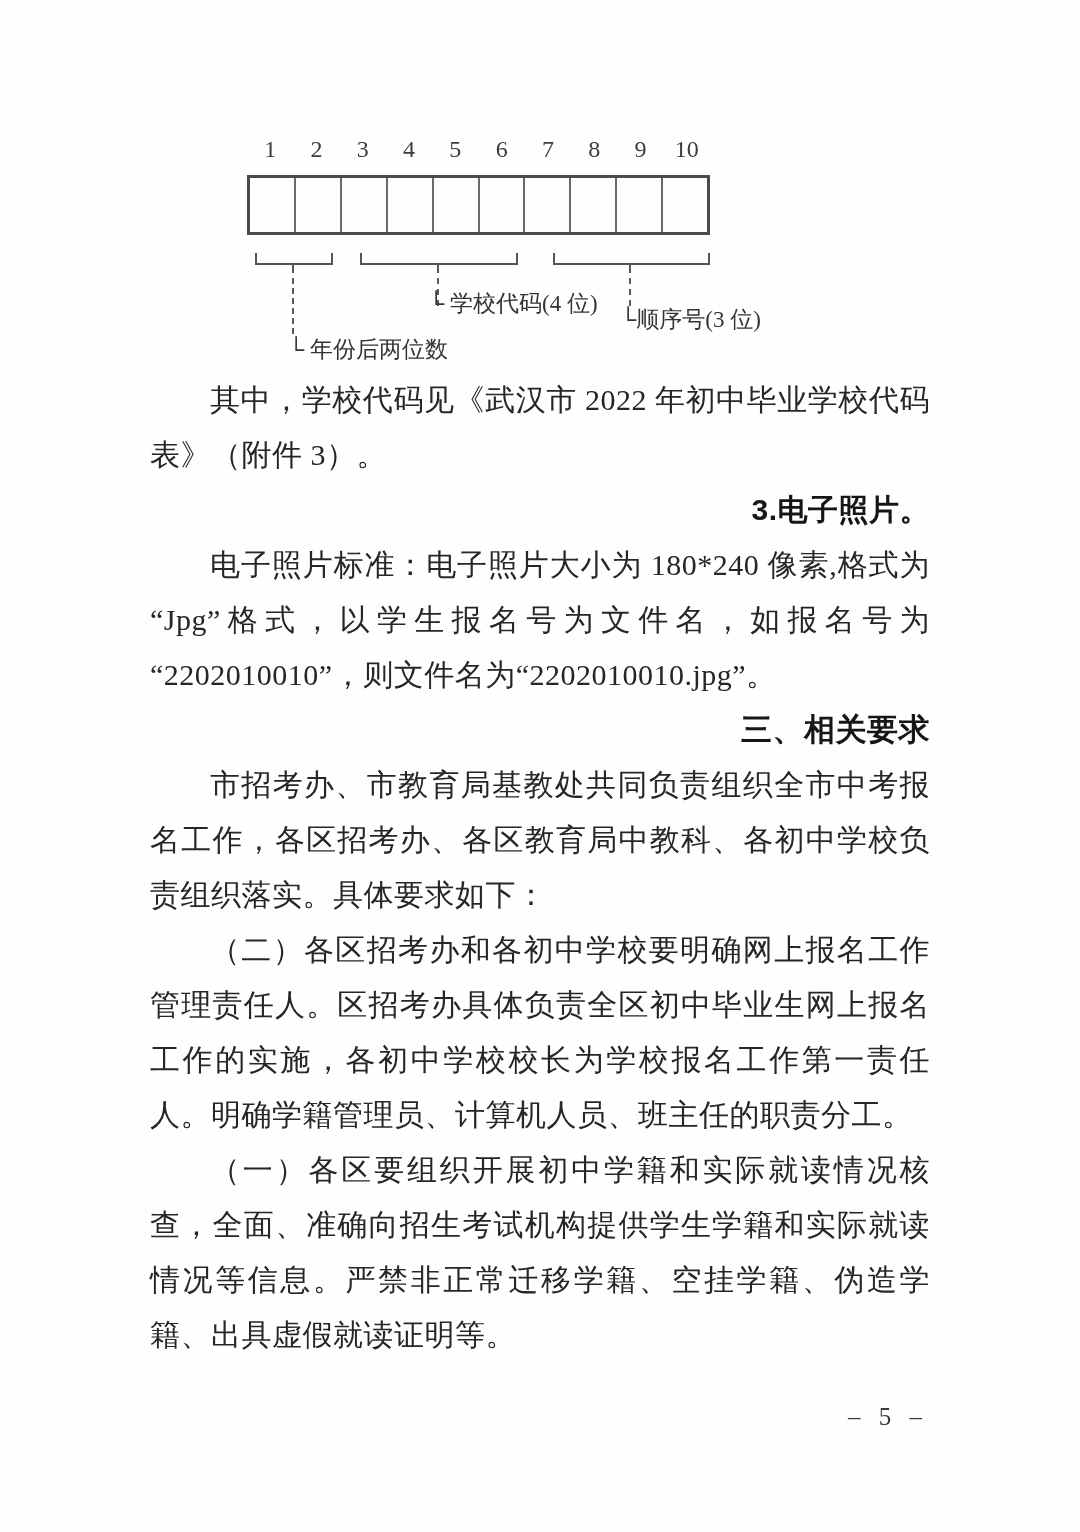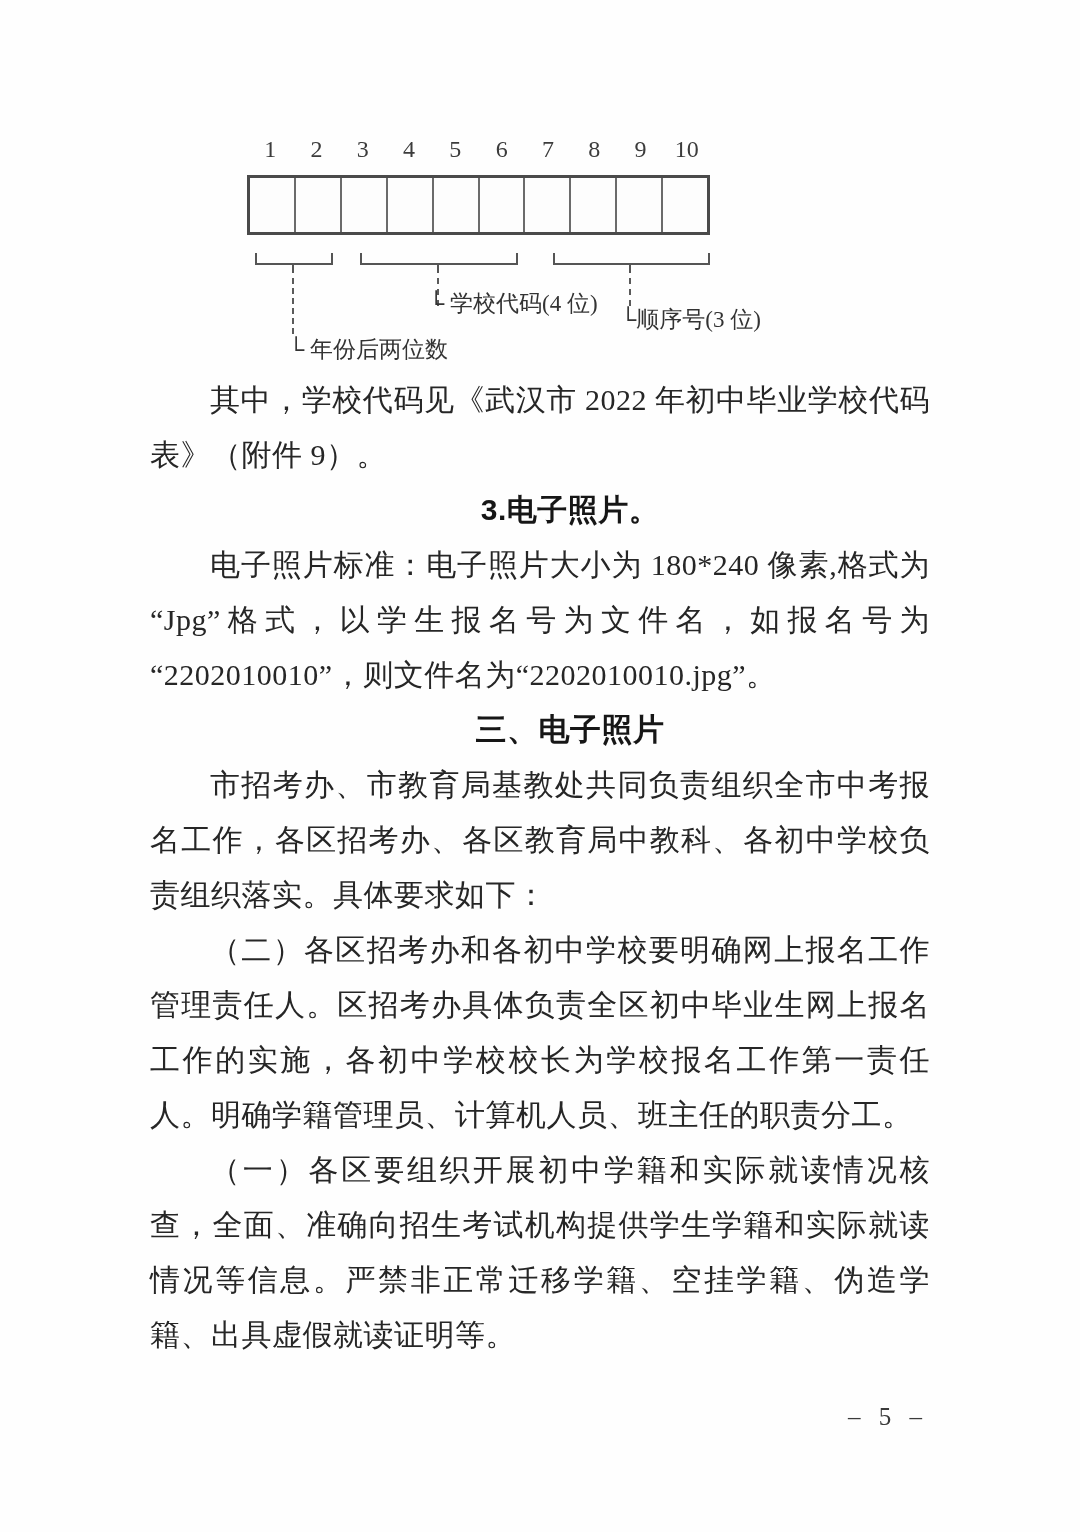--- a/index.html
+++ b/index.html
@@ -98,21 +98,21 @@
     font-size: 30px;
     line-height: 55px;
     text-align: justify;
     text-indent: 60px;
     color: #262626;
     letter-spacing: 0.5px;
   }
   .textblock p.heading {
     font-family: "Liberation Sans", sans-serif;
     font-weight: 700;
-    text-align: center;
+    text-align: right;
     color: #161616;
   }
   .textblock p.heading.major { font-size: 31px; }
 
   
   .pagenum {
     position: absolute;
     left: 848px; top: 1403px;
     font-size: 25px;
     letter-spacing: 6px;
@@ -164,24 +164,24 @@
     <div class="dash d1"></div>
     <div class="dash d2"></div>
     <div class="dash d3"></div>
 
     <div class="dlabel school">└ 学校代码(4 位)</div>
     <div class="dlabel seq">└顺序号(3 位)</div>
     <div class="dlabel year">└ 年份后两位数</div>
   </div>
 
   <div class="textblock">
-    <p>其中，学校代码见《武汉市 2022 年初中毕业学校代码表》（附件 9）。</p>
+    <p>其中，学校代码见《武汉市 2022 年初中毕业学校代码表》（附件 3）。</p>
     <p class="heading">3.电子照片。</p>
     <p>电子照片标准：电子照片大小为 180*240 像素,格式为“Jpg”格式，以学生报名号为文件名，如报名号为“2202010010”，则文件名为“2202010010.jpg”。</p>
-    <p class="heading major">三、电子照片</p>
+    <p class="heading major">三、相关要求</p>
     <p>市招考办、市教育局基教处共同负责组织全市中考报名工作，各区招考办、各区教育局中教科、各初中学校负责组织落实。具体要求如下：</p>
     <p>（二）各区招考办和各初中学校要明确网上报名工作管理责任人。区招考办具体负责全区初中毕业生网上报名工作的实施，各初中学校校长为学校报名工作第一责任人。明确学籍管理员、计算机人员、班主任的职责分工。</p>
     <p>（一）各区要组织开展初中学籍和实际就读情况核查，全面、准确向招生考试机构提供学生学籍和实际就读情况等信息。严禁非正常迁移学籍、空挂学籍、伪造学籍、出具虚假就读证明等。</p>
   </div>
 
   <div class="pagenum">– 5 –</div>
 
 </div>
 
 </body></html>

